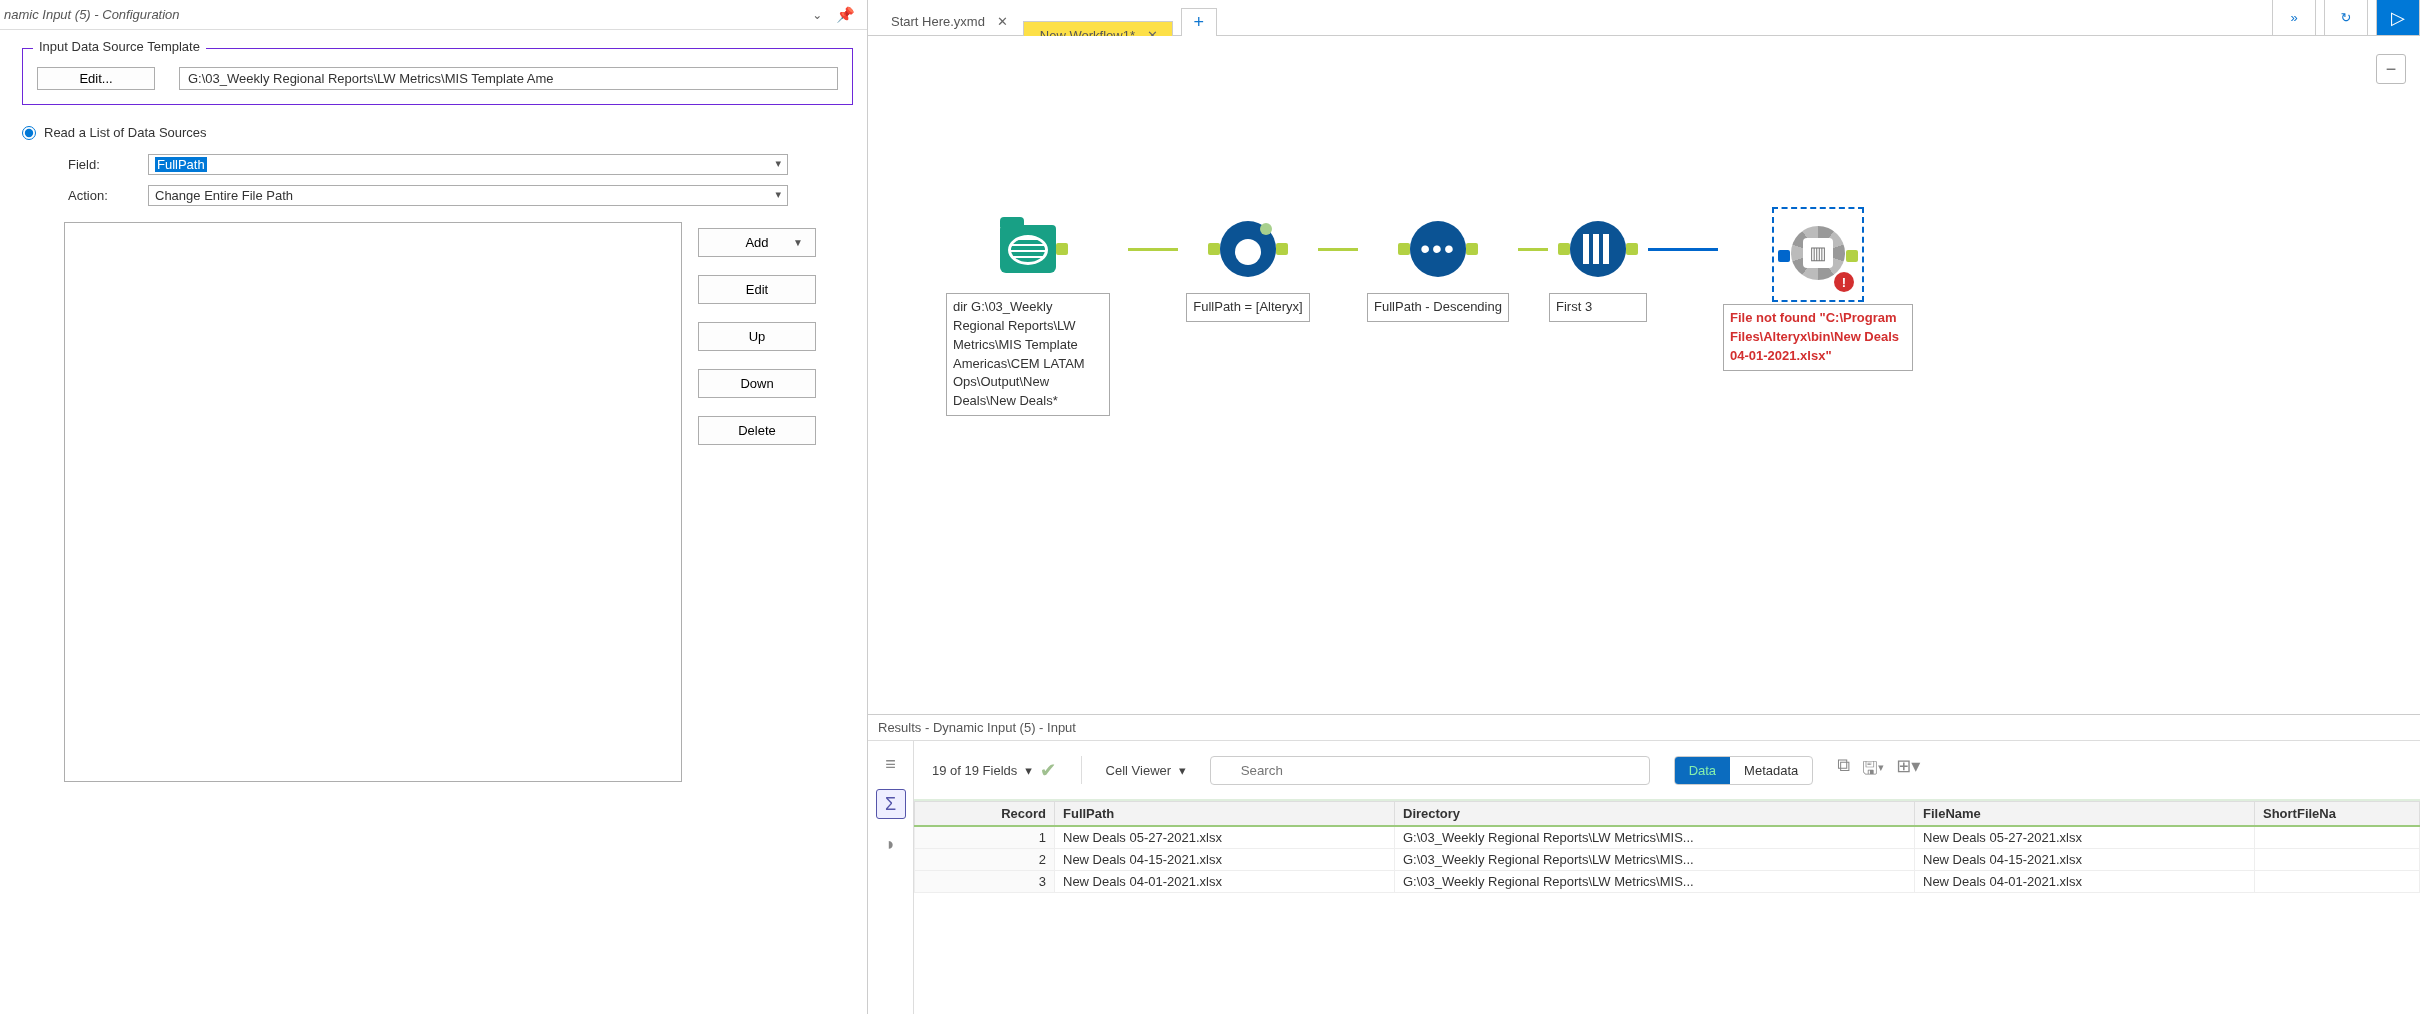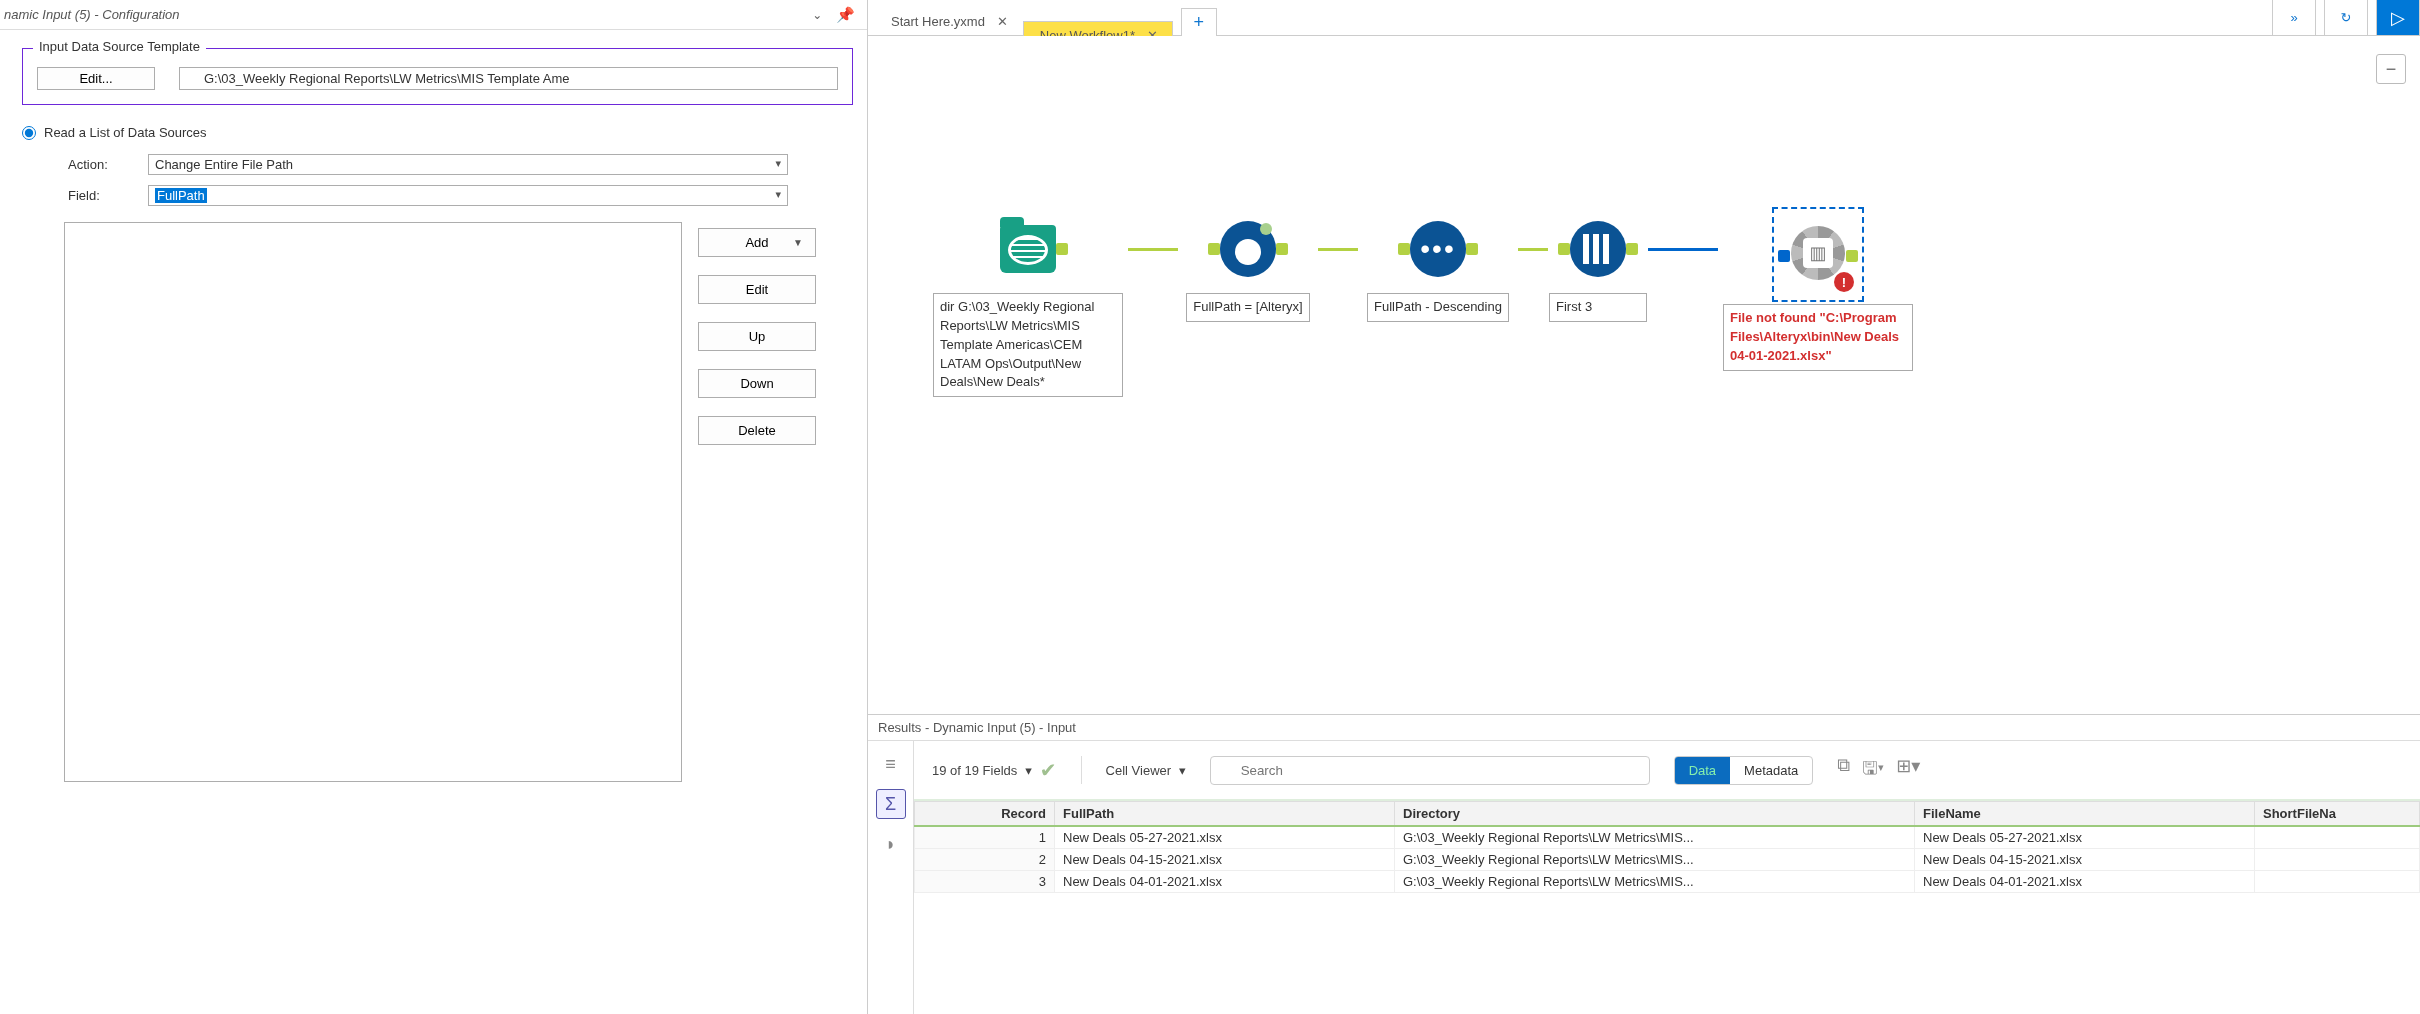--- a/index.html
+++ b/index.html
@@ -52,21 +52,21 @@
   background: #fdfdfd;
   border: 1px solid #adadad;
   padding: 3px 0;
   min-width: 118px;
   text-align: center;
   cursor: pointer;
   font-size: 13px;
 }
 .template-path {
   border: 1px solid #adadad;
-  padding: 3px 24px;
+  padding: 3px 8px;
   flex: 1;
   white-space: nowrap;
   overflow: hidden;
   background: #fff;
 }
 .radio-row { display: flex; align-items: center; gap: 8px; margin: 8px 0 14px 0; }
 .radio { width: 14px; height: 14px; accent-color: #0078d7; }
 .form-row { display: flex; align-items: center; margin: 6px 0 10px 46px; gap: 14px; }
 .form-label { width: 66px; }
 .select {
@@ -154,21 +154,21 @@
 .dyn-gear { width:54px; height:54px; border-radius:50%; background: conic-gradient(#999 0 10%, #bbb 10% 20%, #999 20% 30%, #bbb 30% 40%, #999 40% 50%, #bbb 50% 60%, #999 60% 70%, #bbb 70% 80%, #999 80% 90%, #bbb 90% 100%); display:flex; align-items:center; justify-content:center; margin:3px; }
 .dyn-gear-in { width:30px; height:30px; background:#fff; border-radius:4px; display:flex; align-items:center; justify-content:center; }
 .dyn-gear-in::after { content:"▥"; color:#777; font-size:18px; }
 .port { width: 12px; height: 12px; background: #b3d143; position: absolute; top: 50%; transform: translateY(-50%); border-radius: 2px; }
 .port.l { left: -10px; }
 .port.r { right: -10px; }
 .err-badge { position:absolute; bottom:-6px; right:-6px; width:20px; height:20px; background:#d32f2f; border-radius:50%; color:#fff; font-size:13px; display:flex; align-items:center; justify-content:center; font-weight:bold; }
 .selbox { position: relative; padding: 4px; }
 .selbox::before { content:""; position:absolute; inset:-12px; border:2px dashed #0066cc; }
 .anno { border: 1px solid #aaa; background: #fff; padding: 4px 6px; margin-top: 14px; font-size: 13px; line-height: 1.45; min-width: 98px; }
-.anno.narrow { width: 190px; }
+.anno.narrow { width: 164px; }
 .anno.err { color: #d32f2f; font-weight: bold; width: 190px; }
 .anno.mini { width: 90px; }
 
 .results-panel { height: 300px; border-top: 1px solid #ccc; display: flex; flex-direction: column; }
 .results-header { padding: 5px 10px; color: #555; border-bottom: 1px solid #ddd; }
 .results-body { flex:1; display:flex; }
 .side-icons { width: 46px; border-right: 1px solid #ddd; display:flex; flex-direction:column; align-items:center; padding-top:8px; gap:10px; }
 .sicon { width:30px; height:30px; border:1px solid transparent; display:flex; align-items:center; justify-content:center; color:#888; cursor:pointer; border-radius:3px; font-size:18px; }
 .sicon.active { border-color:#55a; background:#eef; color:#55a; }
 .grid-area { flex:1; display:flex; flex-direction:column; }
@@ -210,26 +210,26 @@
         <button class="btn">Edit...</button>
         <div class="template-path">G:\03_Weekly Regional Reports\LW Metrics\MIS Template Ame</div>
       </div>
     </div>
 
     <div class="radio-row">
       <input type="radio" class="radio" checked="" style="">
       <span>Read a List of Data Sources</span>
     </div>
     <div class="form-row">
+      <span class="form-label">Field:</span>
+      <div class="select sel-field"><span class="sel-value">FullPath</span></div>
+    </div>
+    <div class="form-row">
       <span class="form-label">Action:</span>
       <div class="select"><span>Change Entire File Path</span></div>
-    </div>
-    <div class="form-row">
-      <span class="form-label">Field:</span>
-      <div class="select sel-field"><span class="sel-value">FullPath</span></div>
     </div>
 
     <div class="sql-area">
       <div class="listbox"></div>
       <div class="list-btns">
         <button class="btn-med dd">Add</button>
         <button class="btn-med">Edit</button>
         <button class="btn-med">Up</button>
         <button class="btn-med">Down</button>
         <button class="btn-med">Delete</button>

